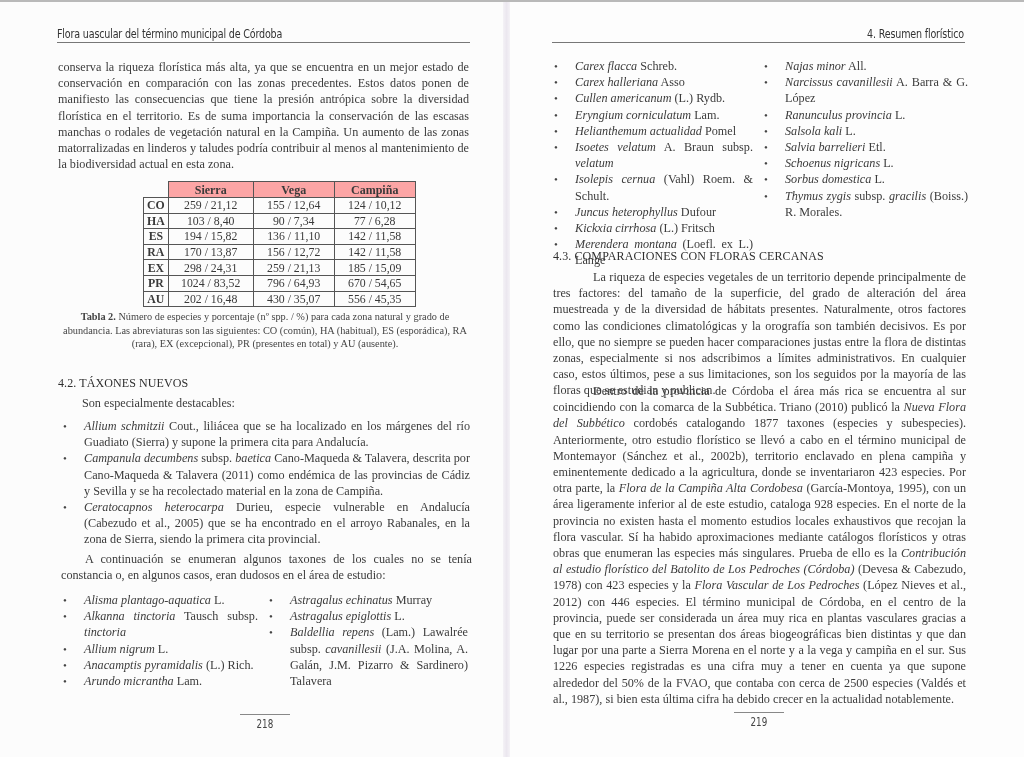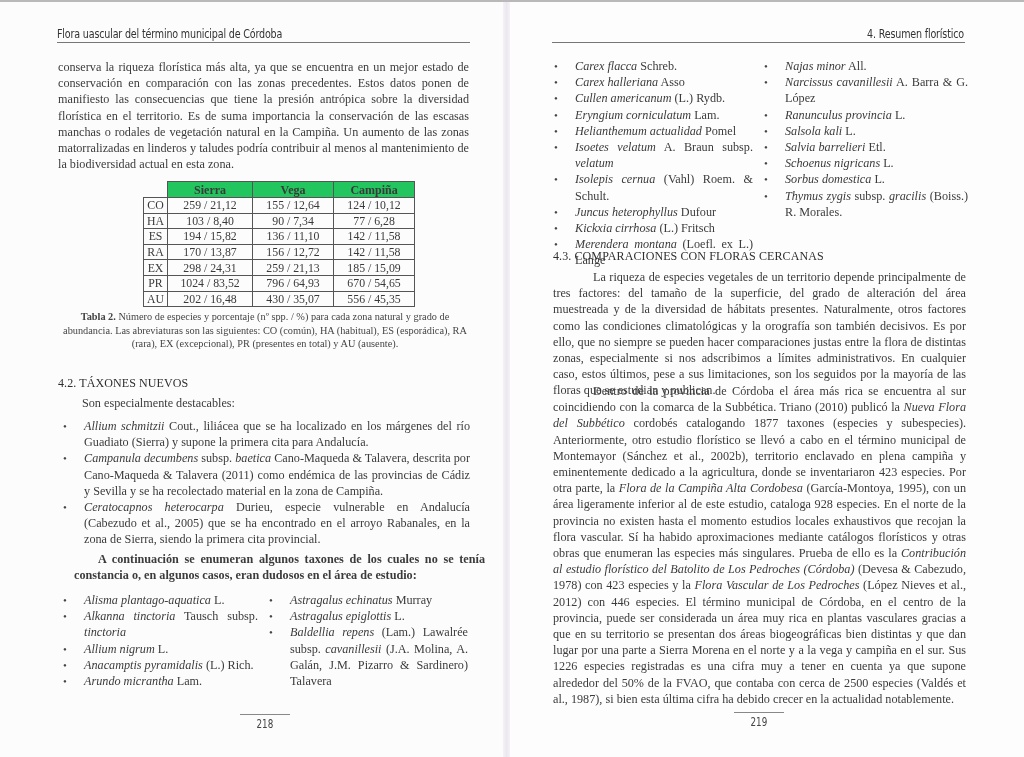--- a/index.html
+++ b/index.html
@@ -16,23 +16,23 @@
   .rh-left { left:57px; transform-origin:left; }
   .rh-right { right:60px; transform-origin:right; }
   .head-rule { position:absolute; top:42px; height:1px; background:#777; }
   .hr-left { left:57px; width:413px; }
   .hr-right { left:552px; width:413px; }
   .para { position:absolute; font-size:12.2px; line-height:16.2px; text-align:justify; color:#3b3b3b; }
   .indent { text-indent:24px; }
   .indent2 { text-indent:40px; }
   table.data { position:absolute; left:143px; top:181px; border-collapse:collapse; font-size:11.8px; color:#3a3a3a; }
   table.data th, table.data td { border:1px solid #555; padding:0 4px; height:14.6px; line-height:14px; text-align:center; }
-  table.data th { background:#22c55e; font-weight:bold; font-size:12px; height:15px; }
+  table.data th { background:#fca5a5; font-weight:bold; font-size:12px; height:15px; }
   table.data th.corner { background:transparent; border-top:none; border-left:none; }
-  table.data td.rowh { font-weight:normal; padding:0 3px; }
+  table.data td.rowh { font-weight:bold; padding:0 3px; }
   table.data td.c1 { width:76px; } table.data td.c2 { width:72px; } table.data td.c3 { width:72px; }
   .caption { position:absolute; left:60px; top:310px; width:410px; text-align:center; font-size:10.3px; line-height:13.5px; color:#444; }
   .caption b { font-weight:bold; }
   .section-title { position:absolute; font-size:12px; font-weight:normal; color:#2e2e2e; letter-spacing:0.1px; }
   ul.blist { position:absolute; margin:0; padding:0; list-style:none; font-size:12.2px; line-height:16.2px; color:#3b3b3b; }
   ul.blist li { position:relative; padding-left:22px; text-align:justify; }
   ul.blist li::before { content:"•"; position:absolute; left:1px; top:0; font-size:11px; color:#444; }
   .it { font-style:italic; }
   .page-num { position:absolute; font-family:"DejaVu Sans Condensed","DejaVu Sans",sans-serif; font-size:11.5px; color:#444; transform:scaleX(0.85); }
   .pn-rule { position:absolute; height:1px; background:#888; width:50px; }
@@ -109,21 +109,21 @@
 
 <div class="section-title" style="left:58px; top:376px;">4.2. TÁXONES NUEVOS</div>
 <div class="para" style="left:82px; top:395px; width:380px;">Son especialmente destacables:</div>
 
 <ul class="blist" style="left:62px; top:418px; width:408px;">
   <li><span class="it">Allium schmitzii</span><span> Cout., liliácea que se ha localizado en los márgenes del río Guadiato (Sierra) y supone la primera cita para Andalucía.</span></li>
   <li><span class="it">Campanula decumbens</span><span> subsp. </span><span class="it">baetica</span><span> Cano-Maqueda &amp; Talavera, descrita por Cano-Maqueda &amp; Talavera (2011) como endémica de las provincias de Cádiz y Sevilla y se ha recolectado material en la zona de Campiña.</span></li>
   <li><span class="it">Ceratocapnos heterocarpa</span><span> Durieu, especie vulnerable en Andalucía (Cabezudo et al., 2005) que se ha encontrado en el arroyo Rabanales, en la zona de Sierra, siendo la primera cita provincial.</span></li>
 </ul>
 
-<div class="para indent" style="left:74px; top:551px; width:411px;font-weight:bold;">A continuación se enumeran algunos taxones de los cuales no se tenía constancia o, en algunos casos, eran dudosos en el área de estudio:</div>
+<div class="para indent" style="left:61px; top:551px; width:411px;">A continuación se enumeran algunos taxones de los cuales no se tenía constancia o, en algunos casos, eran dudosos en el área de estudio:</div>
 
 <ul class="blist" style="left:62px; top:592px; width:196px;">
   <li><span class="it">Alisma plantago-aquatica</span><span> L.</span></li>
   <li><span class="it">Alkanna tinctoria</span><span> Tausch subsp. </span><span class="it">tinctoria</span></li>
   <li><span class="it">Allium nigrum</span><span> L.</span></li>
   <li><span class="it">Anacamptis pyramidalis</span><span> (L.) Rich.</span></li>
   <li><span class="it">Arundo micrantha</span><span> Lam.</span></li>
 </ul>
 
 <ul class="blist" style="left:268px; top:592px; width:200px;">

